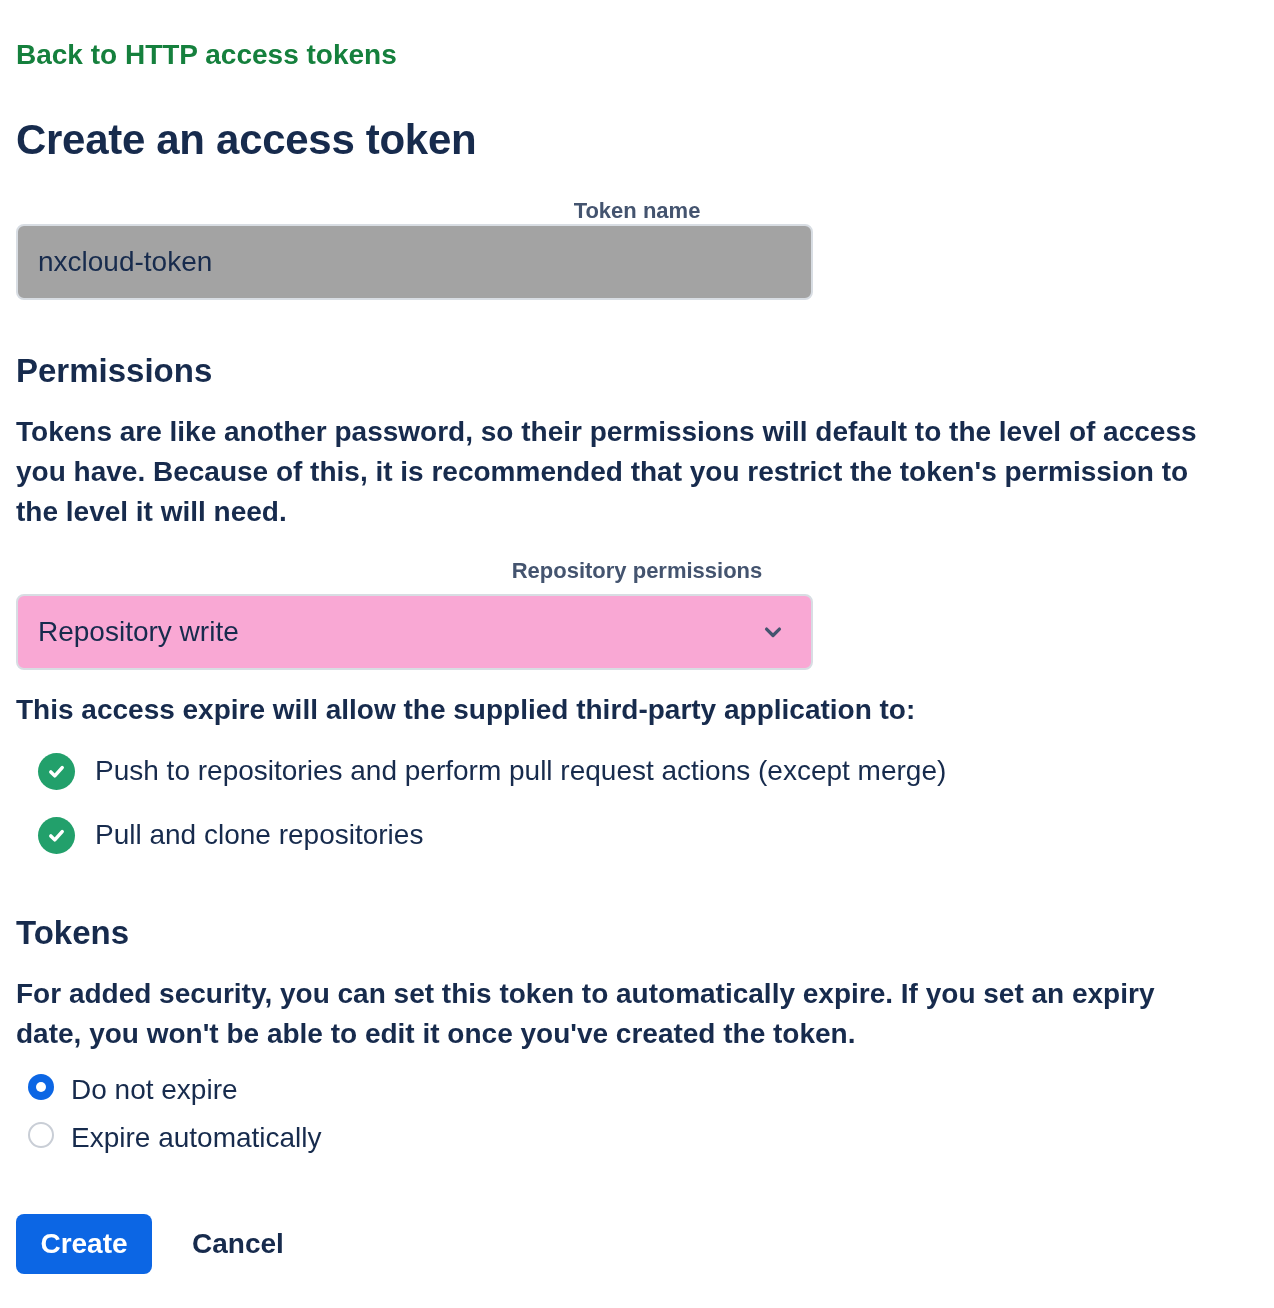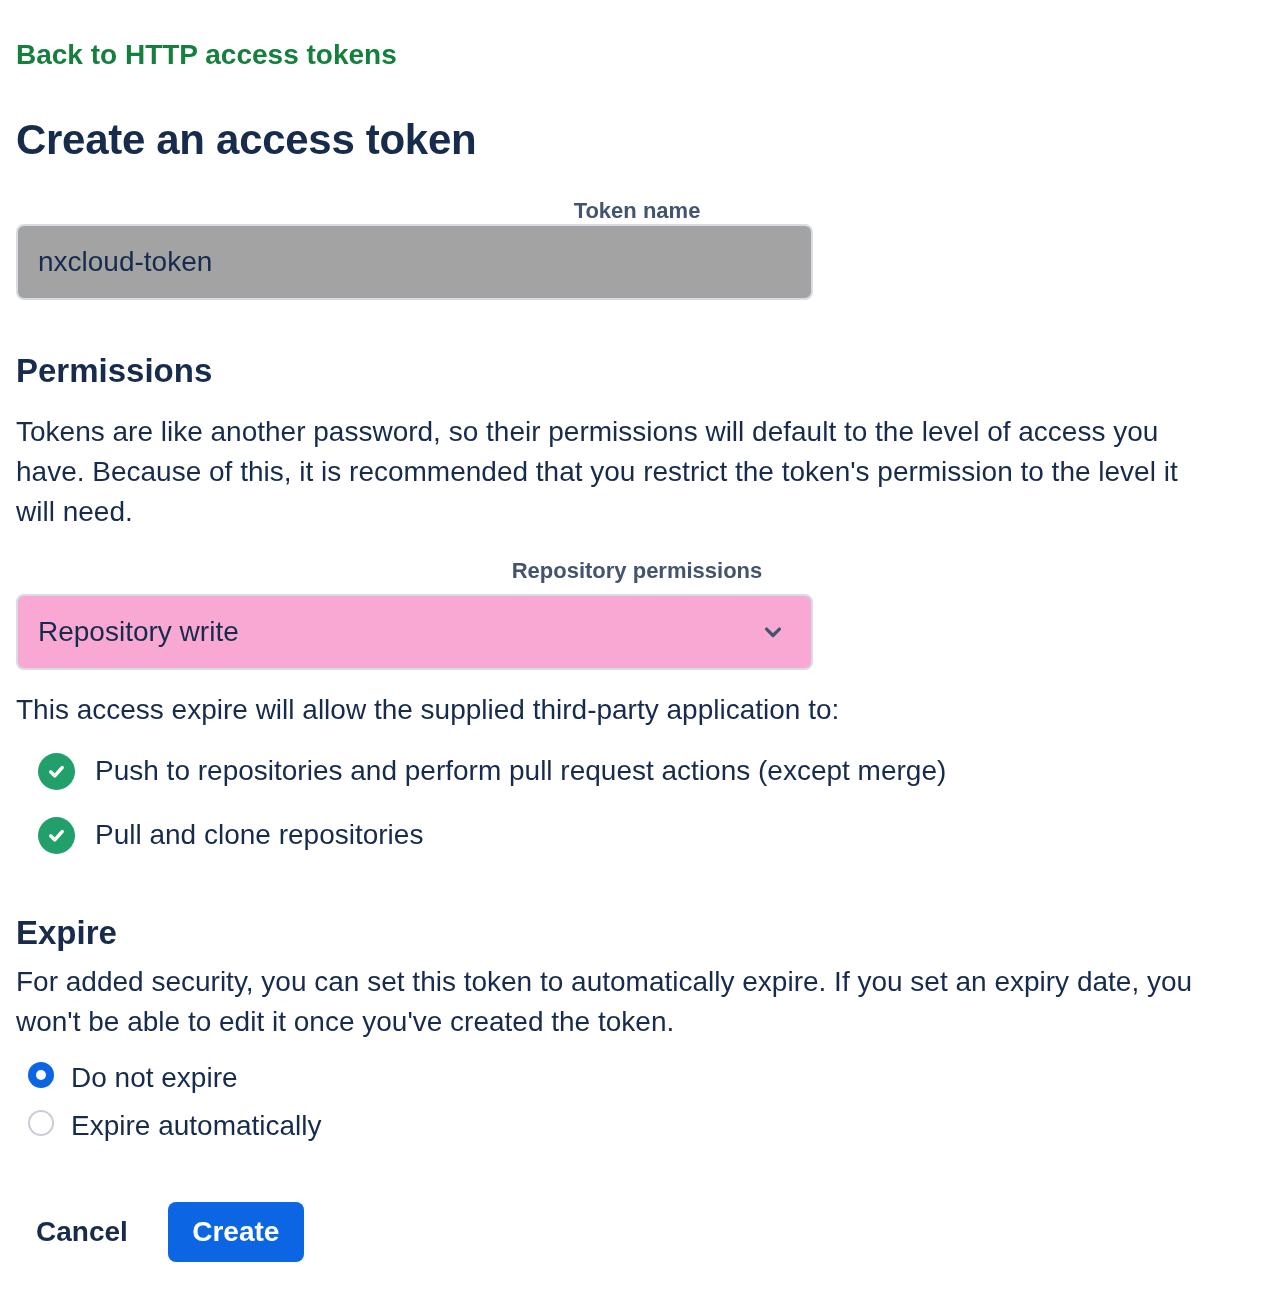--- a/index.html
+++ b/index.html
@@ -64,22 +64,23 @@
     color: #172B4D;
   }
   h2.section-heading.expiry { margin-top: 58px; }
 
   p.body-text {
     margin-top: 20px;
     font-size: 28px;
     line-height: 40px;
     color: #172B4D;
     max-width: 1205px;
-  }
-  p.body-text.expiry-desc { margin-top: 8px; max-width: 1195px; }
+    font-weight: bold;
+  }
+  p.body-text.expiry-desc { margin-top: 20px; max-width: 1195px; }
 
   .select-label { margin-top: 26px; }
 
   .select-box {
     margin-top: 10px;
     width: 797px;
     height: 76px;
     border: 2px solid #D8DDE3;
     border-radius: 8px;
     background: #f9a8d4;
@@ -229,34 +230,34 @@
   <li>
     <span class="check-circle">
       <svg width="21" height="21" viewBox="0 0 24 24" fill="none">
         <path d="M5.5 12.5 L10 17 L18.5 7.5" stroke="#ffffff" stroke-width="4" stroke-linecap="round" stroke-linejoin="round"></path>
       </svg>
     </span>
     <span>Pull and clone repositories</span>
   </li>
 </ul>
 
-<h2 class="section-heading expiry">Expire</h2>
+<h2 class="section-heading expiry">Tokens</h2>
 
 <p class="body-text expiry-desc">For added security, you can set this token to automatically expire. If you set an expiry date, you won't be able to edit it once you've created the token.</p>
 
 <div class="radio-group">
   <label class="radio-row">
     <span class="radio selected"></span>
     <span>Do not expire</span>
   </label>
   <label class="radio-row">
     <span class="radio"></span>
     <span>Expire automatically</span>
   </label>
 </div>
 
 <div class="actions">
+  <button class="btn btn-primary">Create</button>
   <button class="btn btn-subtle">Cancel</button>
-  <button class="btn btn-primary">Create</button>
 </div>
 
 
 
 
 </body></html>

